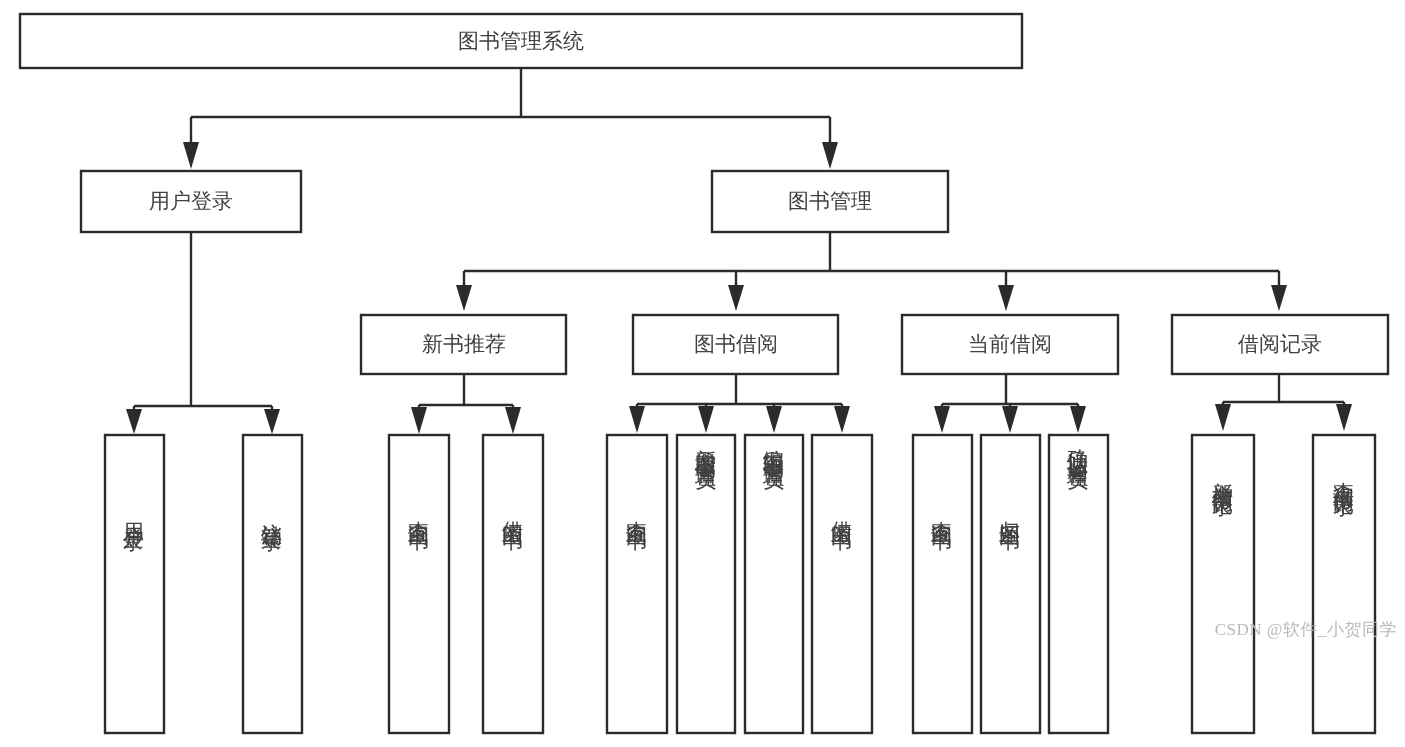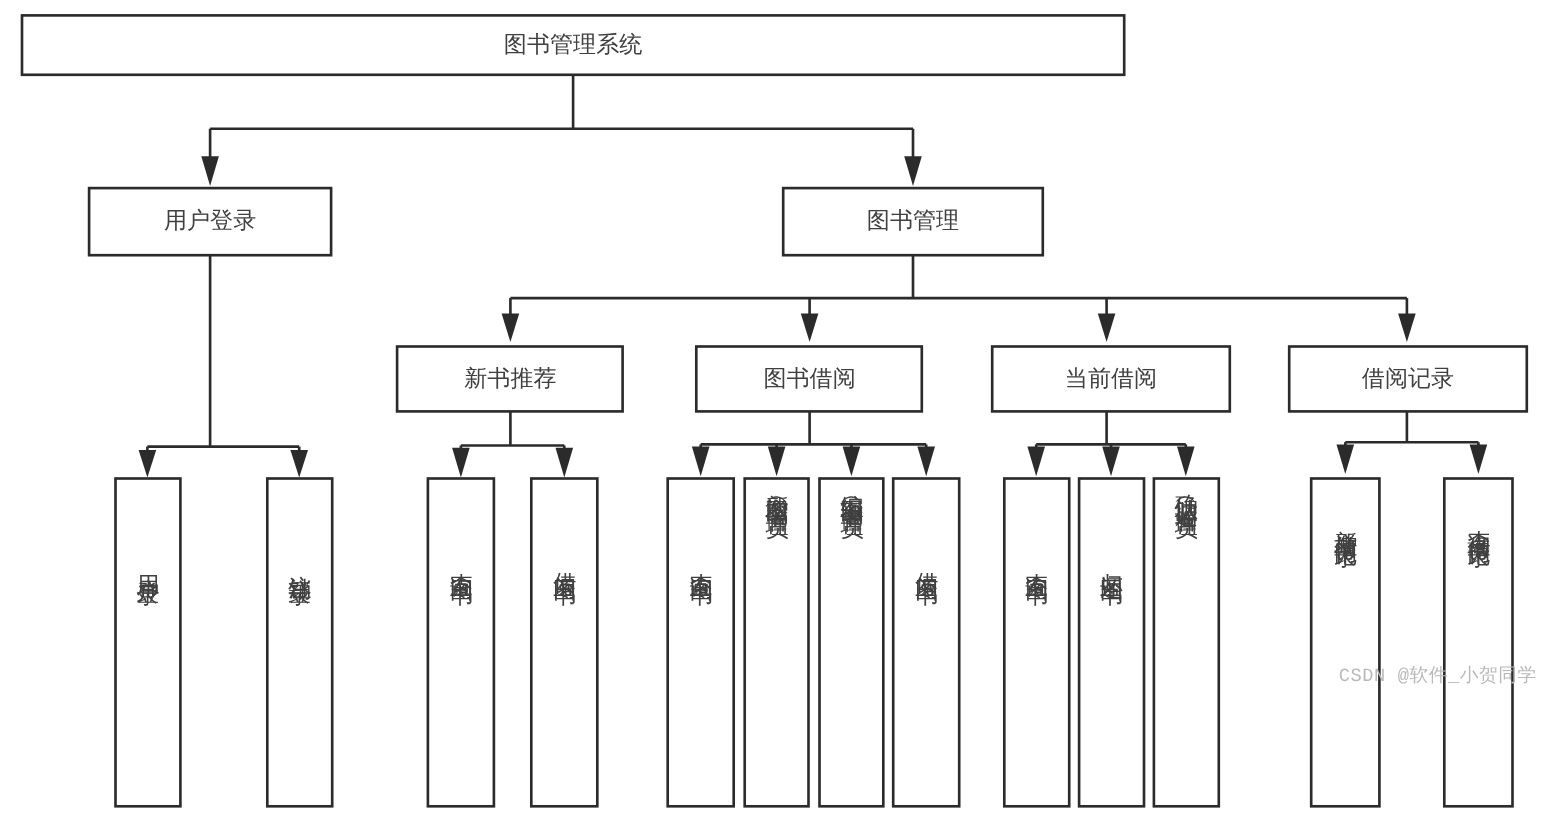--- a/index.html
+++ b/index.html
@@ -54,22 +54,22 @@
     font-family: "Liberation Sans", "DejaVu Sans", sans-serif;
     font-size: 21px;
     text-anchor: middle;
     writing-mode: vertical-rl;
     glyph-orientation-vertical: 0;
     letter-spacing: 3px;
   }
   .watermark {
     position: absolute;
     right: 8px;
-    bottom: 22px;
-    font-family: Liberation Mono, monospace;
+    bottom: 6px;
+    font-family: Liberation Serif, serif;
     font-size: 17px;
     color: #b9b9b9;
     white-space: nowrap;
     letter-spacing: 0.5px;
     pointer-events: none;
   }
 </style>
 </head>
 <body>
 

